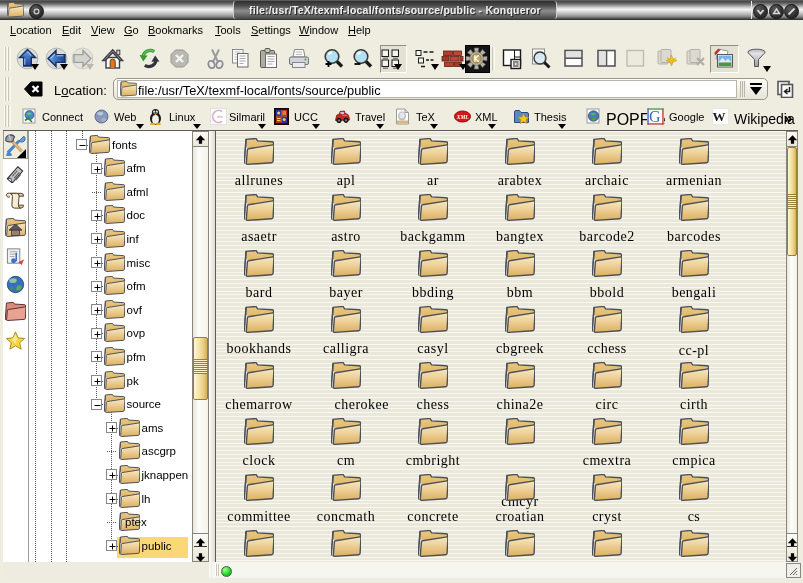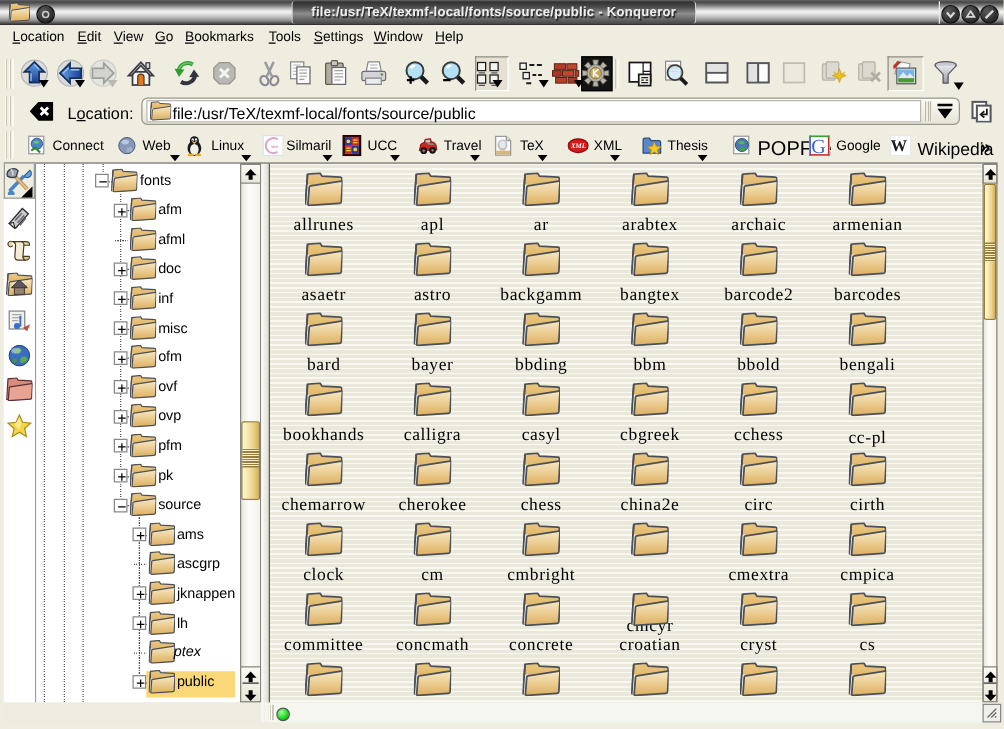--- a/index.html
+++ b/index.html
@@ -654,21 +654,21 @@
 <div class="abs ebox" style="left:76.5px;top:362.0px;">
         <svg width="11" height="11">
           <line x1="2.5" y1="5.5" x2="8.5" y2="5.5" stroke="#000"></line>
           <line x1="5.5" y1="2.5" x2="5.5" y2="8.5" stroke="#000"></line>
         </svg>
       </div>
 <div class="abs hdot" style="left:87.5px;top:367.5px;width:3px;"></div>
 <div class="abs" style="left:89.5px;top:381.1px;"><svg width="21" height="19" viewBox="0 0 28 25">
           <use href="#fldr"></use>
         </svg></div>
-<div class="abs tlab" style="left:110px;top:383.1px;font-style:italic;">ptex</div>
+<div class="abs tlab" style="left:96px;top:383.1px;">ptex</div>
 <div class="abs hdot" style="left:78px;top:391.1px;width:10px;"></div>
 <div class="abs" style="left:89.5px;top:404.7px;"><svg width="21" height="19" viewBox="0 0 28 25">
           <use href="#fldr"></use>
         </svg></div>
 <div class="abs tlab" style="left:112.5px;top:406.7px;">public</div>
 <div class="abs ebox" style="left:76.5px;top:409.2px;">
         <svg width="11" height="11">
           <line x1="2.5" y1="5.5" x2="8.5" y2="5.5" stroke="#000"></line>
           <line x1="5.5" y1="2.5" x2="5.5" y2="8.5" stroke="#000"></line>
         </svg>
@@ -794,21 +794,21 @@
           <use href="#fldr"></use>
         </svg></div>
 <div class="abs ilab" style="left:435px;top:212px;width:86px;">cc-pl</div>
 <div class="abs" style="left:28px;top:231.2px;"><svg width="30" height="27" viewBox="0 0 28 25">
           <use href="#fldr"></use>
         </svg></div>
 <div class="abs ilab" style="left:0px;top:265.5px;width:86px;">chemarrow</div>
 <div class="abs" style="left:115px;top:231.2px;"><svg width="30" height="27" viewBox="0 0 28 25">
           <use href="#fldr"></use>
         </svg></div>
-<div class="abs ilab" style="left:87px;top:265.5px;width:86px;">cherokee</div>
+<div class="abs ilab" style="left:87px;top:265.5px;width:86px;text-align:right;">cherokee</div>
 <div class="abs" style="left:202px;top:231.2px;"><svg width="30" height="27" viewBox="0 0 28 25">
           <use href="#fldr"></use>
         </svg></div>
 <div class="abs ilab" style="left:174px;top:265.5px;width:86px;">chess</div>
 <div class="abs" style="left:289px;top:231.2px;"><svg width="30" height="27" viewBox="0 0 28 25">
           <use href="#fldr"></use>
         </svg></div>
 <div class="abs ilab" style="left:261px;top:265.5px;width:86px;">china2e</div>
 <div class="abs" style="left:376px;top:231.2px;"><svg width="30" height="27" viewBox="0 0 28 25">
           <use href="#fldr"></use>

